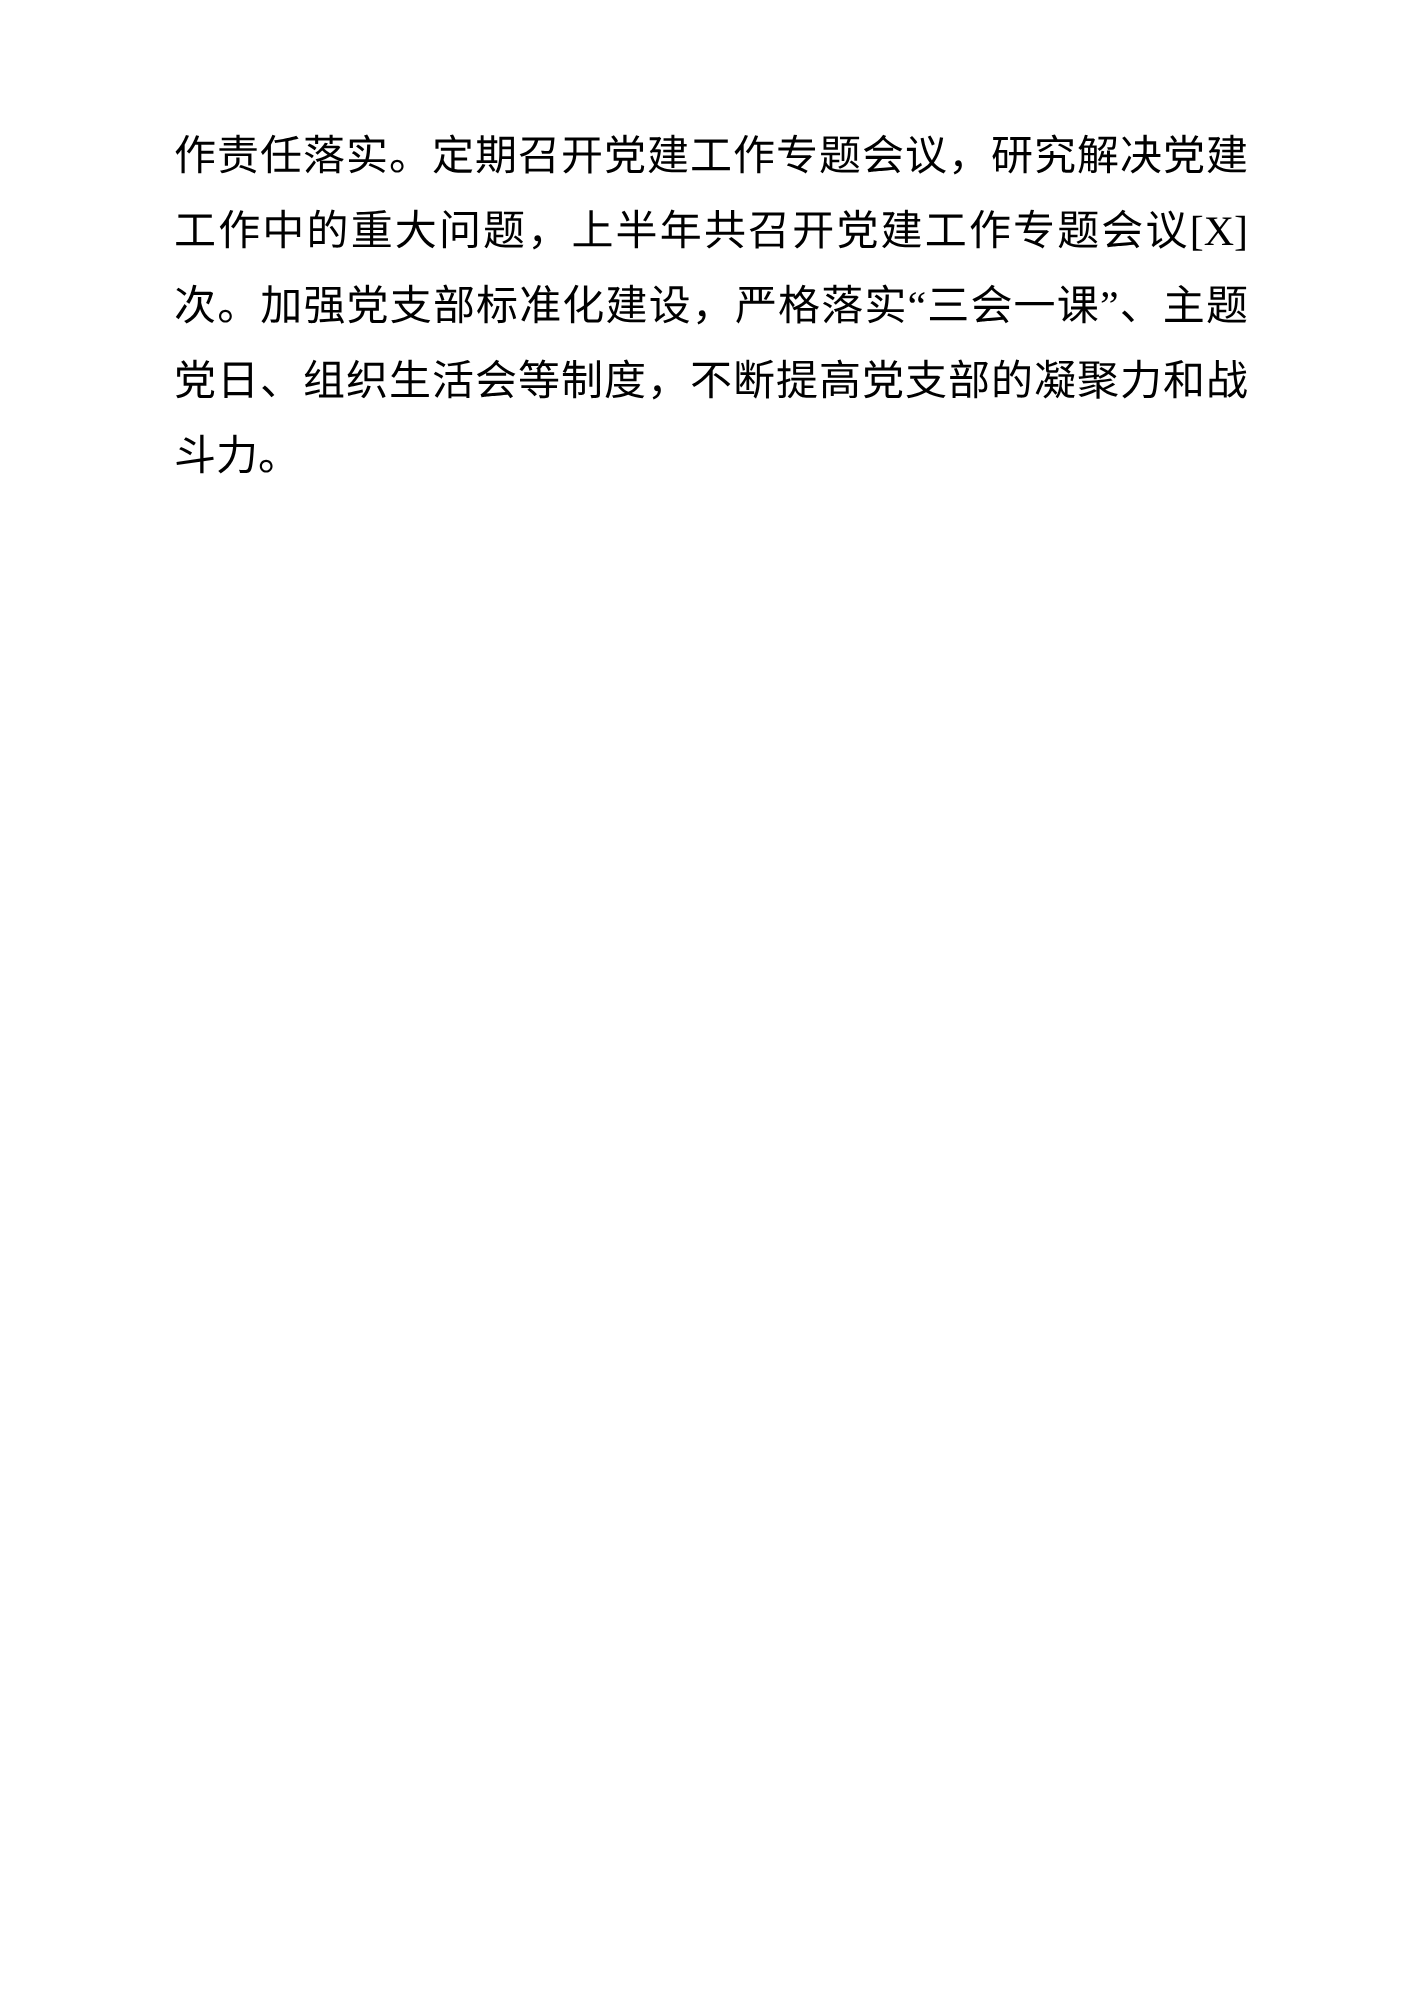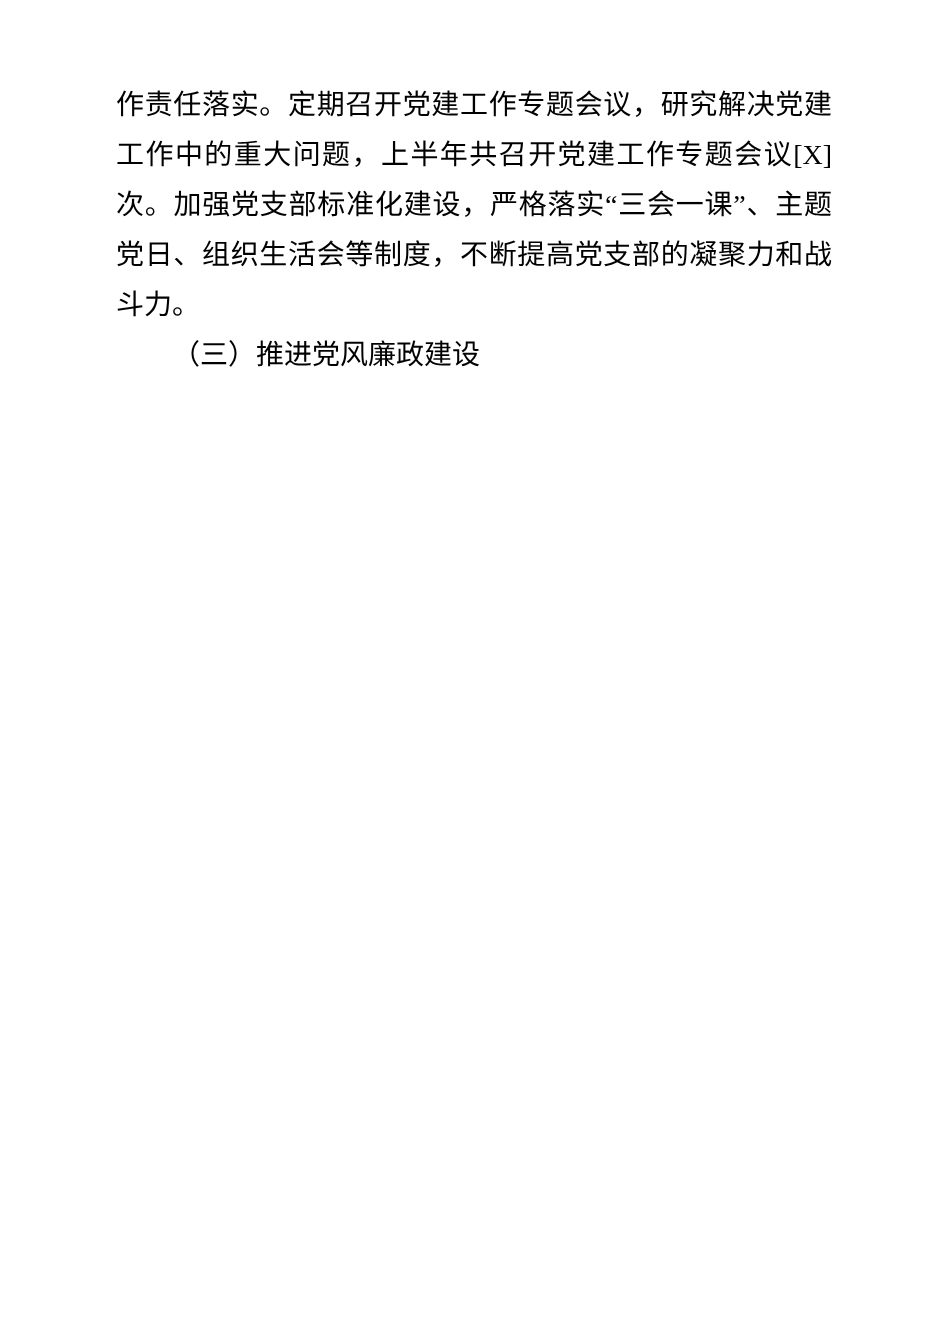--- a/index.html
+++ b/index.html
@@ -41,15 +41,14 @@
   p.no-indent {
     text-indent: 0;
   }
 </style>
 </head>
 <body>
 
 <div class="page">
   <div class="doc-body">
     <p class="no-indent">作责任落实。定期召开党建工作专题会议，研究解决党建工作中的重大问题，上半年共召开党建工作专题会议[X]次。加强党支部标准化建设，严格落实“三会一课”、主题党日、组织生活会等制度，不断提高党支部的凝聚力和战斗力。</p>
-    <p class="indent">（三）推进党风廉政建设</p>
   </div>
 </div>
 
 </body></html>

